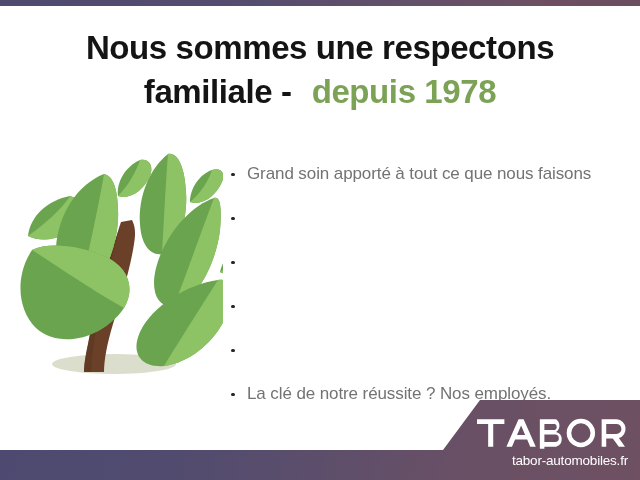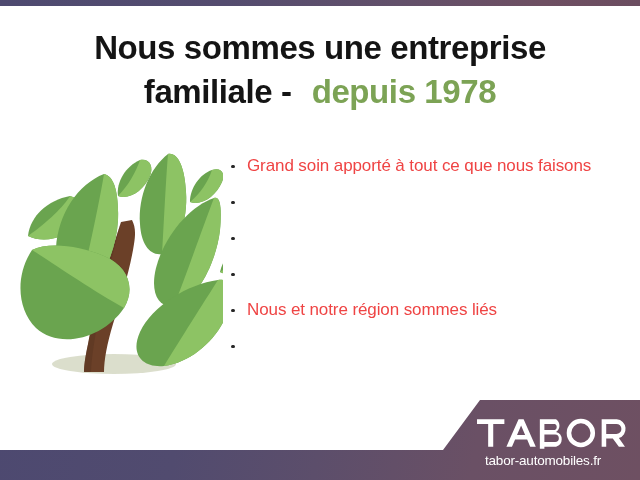--- a/index.html
+++ b/index.html
@@ -72,25 +72,25 @@
     left: 228px;
     top: 148px;
     width: 396px;
     margin: 0;
     padding: 0;
     list-style: none;
   }
   .bullet-item {
     position: relative;
     padding-left: 19px;
-    margin: 0 0 0 0;
+    margin: 8px 0 0 0;
     height: 36px;
     line-height: 36px;
     font-size: 17px;
-    color: #ef4444;
+    color: #737373;
     white-space: nowrap;
     letter-spacing: -0.1px;
   }
   .bullet-item .dot {
     position: absolute;
     left: 3px;
     top: 50%;
     width: 3.5px;
     height: 3.5px;
     margin-top: -1.5px;
@@ -108,21 +108,21 @@
     background: linear-gradient(100deg, #4d4970 0%, #514b6f 28%, #5c4e6b 50%, #6a5065 74%, #6e5062 100%);
     -webkit-clip-path: polygon(0 50px, 443px 50px, 480px 0, 640px 0, 640px 80px, 0 80px);
     clip-path: polygon(0 50px, 443px 50px, 480px 0, 640px 0, 640px 80px, 0 80px);
   }
 
   .brand-lockup {
     position: absolute;
     right: 12px;
     bottom: 12px;
     width: 170px;
-    text-align: center;
+    text-align: right;
   }
   .brand-wordmark {
     display: block;
     width: 152px;
     height: 36px;
     margin-left: auto;
   }
   .brand-wordmark svg {
     display: block;
     width: 100%;
@@ -138,21 +138,21 @@
   }
 </style>
 </head>
 <body>
 
 <div class="slide">
 
   <div class="top-strip"></div>
 
   <div class="headline">
-    <span class="hl-line">Nous sommes une entreprise</span>
+    <span class="hl-line">Nous sommes une respectons</span>
     <span class="hl-line"><span>familiale -</span><span class="hl-accent">depuis 1978</span></span>
   </div>
 
   <div class="tree-art">
     <svg viewBox="0 0 215 242" xmlns="http://www.w3.org/2000/svg">
 
       <ellipse cx="106" cy="216" rx="62" ry="10" fill="#d9dcc9" opacity="0.95"></ellipse>
 
       <path d="M113 74 C 101 112, 88 150, 80 196 C 77 210, 76 218, 76 224
                L 96 224
@@ -236,24 +236,24 @@
       <span class="dot"></span>
     </li>
     <li class="bullet-item">
       <span class="dot"></span>
     </li>
     <li class="bullet-item">
       <span class="dot"></span>
     </li>
     <li class="bullet-item">
       <span class="dot"></span>
-      <span>Nous et notre région sommes liés</span>
-    </li>
-    <li class="bullet-item">
-      <span class="dot"></span>
+    </li>
+    <li class="bullet-item">
+      <span class="dot"></span>
+      <span>La clé de notre réussite ? Nos employés.</span>
     </li>
   </ul>
 
   <div class="footer-bar"></div>
 
   <div class="brand-lockup">
     <span class="brand-wordmark">
       <svg viewBox="0 0 300 62" xmlns="http://www.w3.org/2000/svg">
         <g fill="#ffffff">
 

